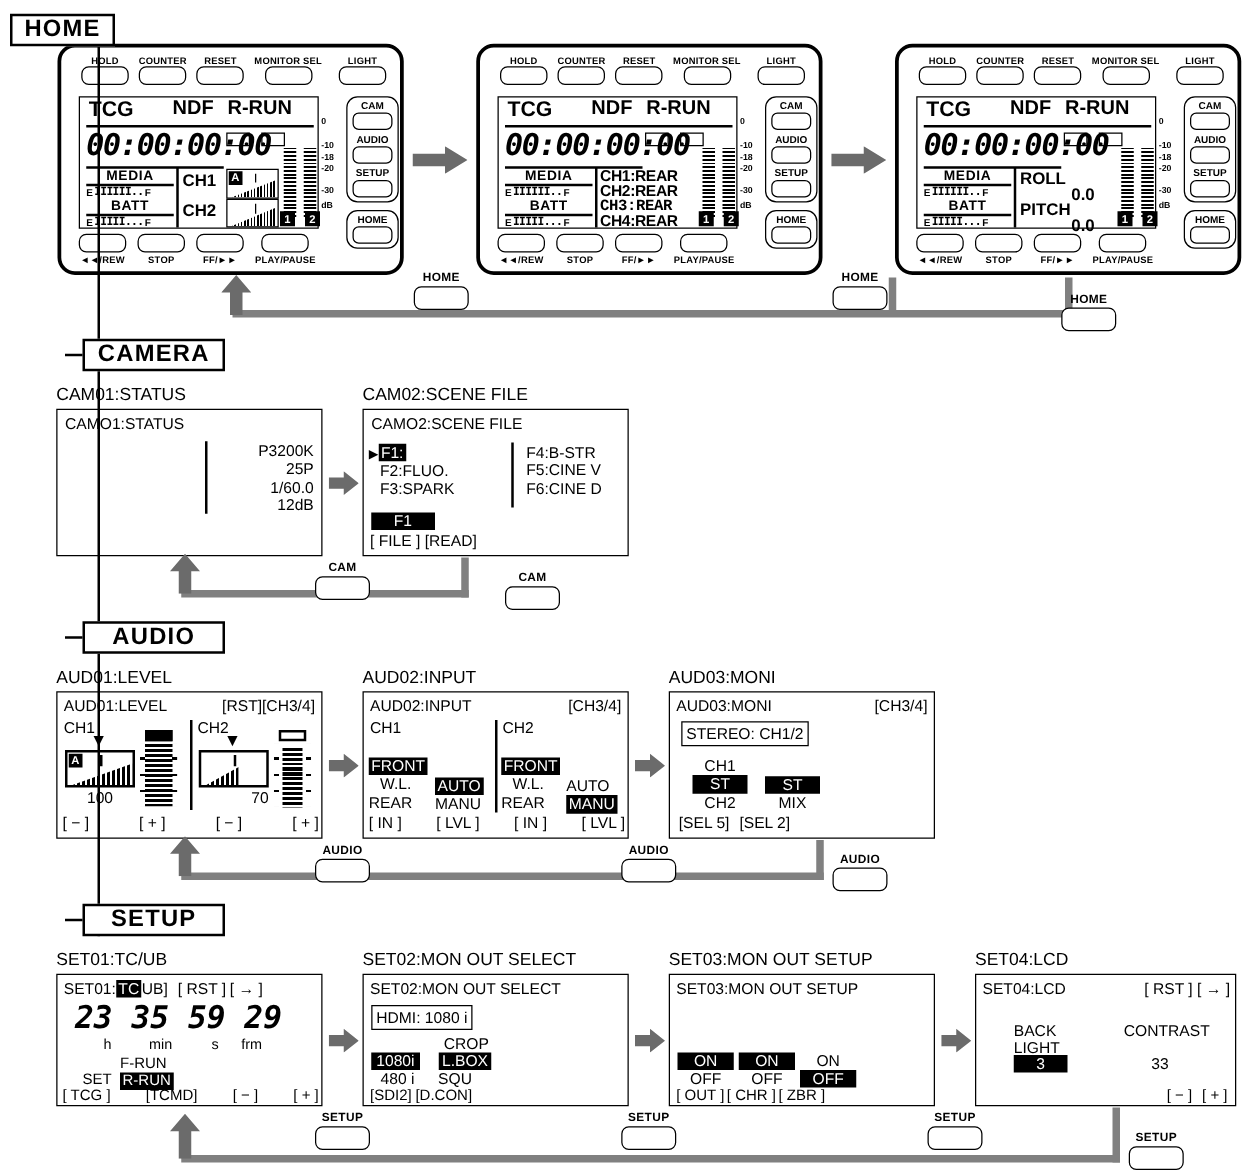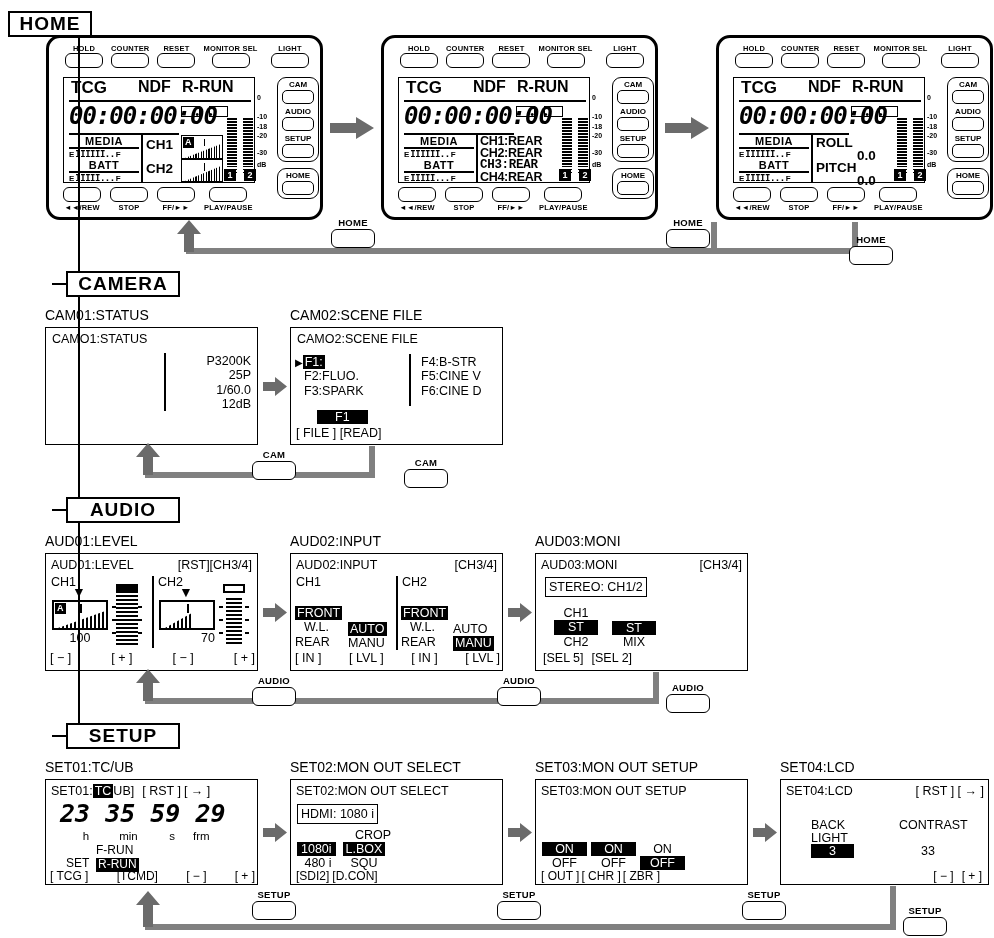--- a/index.html
+++ b/index.html
@@ -539,21 +539,21 @@
         <span style="font-size:10px;">▶</span><span class="inv">F1:</span>
       </div>
       <div style="padding-left:9px;">F2:FLUO.</div>
       <div style="padding-left:9px;">F3:SPARK</div>
     </div>
     <div style="position:absolute; left:130px; top:27px;">
       <div>F4:B-STR</div>
       <div>F5:CINE V</div>
       <div>F6:CINE D</div>
     </div>
-    <div style="position:absolute; left:6px; top:82px;margin-left:20px;">
+    <div style="position:absolute; left:6px; top:82px;">
       <span class="inv" style="padding:0 18px;">F1</span>
     </div>
     <div style="position:absolute; left:5px; top:98px;">[ FILE ] [READ]</div>
   </div>
 
   <div class="conn" style="left:369px; top:437px; width:6px; height:32px;"></div>
   <div class="conn" style="left:145px; top:463px; width:230px; height:6px;"></div>
   <div class="connarrow" style="left:136px; top:434px;">
     <svg width="24" height="32" viewBox="0 0 24 32">
         <polygon points="12,0 24,14 17,14 17,32 7,32 7,14 0,14" fill="#6b6b6b"></polygon>
@@ -735,21 +735,21 @@
       </svg>
   </div>
 
   <div class="screen-title" style="left:290px; top:750px;">SET02:MON OUT SELECT</div>
   <div class="screen" style="left:290px; top:770px; width:213px; height:106px;">
     <div style="position:absolute; left:5px; top:4px;">SET02:MON OUT SELECT</div>
     <div style="position:absolute; left:6px; top:24px;">
       <span class="boxed">HDMI: 1080 i</span>
     </div>
     <div style="position:absolute; left:64px; top:48px;">CROP</div>
-    <div style="position:absolute; left:6px; top:62px; display:flex; gap:7px;">
+    <div style="position:absolute; left:6px; top:62px; display:flex; gap:15px;">
       <span class="inv" style="padding:0 4px;">1080i</span>
       <span class="inv" style="padding:0 3px;">L.BOX</span>
     </div>
     <div style="position:absolute; left:6px; top:76px; display:flex; gap:4px;">
       <span style="width:42px; text-align:center;">480 i</span>
       <span style="width:42px; text-align:center;">SQU</span>
     </div>
     <div style="position:absolute; left:5px; top:90px; display:flex; gap:3px; font-size:12px;">
       <span>[SDI2]</span>
       <span>[D.CON]</span>

